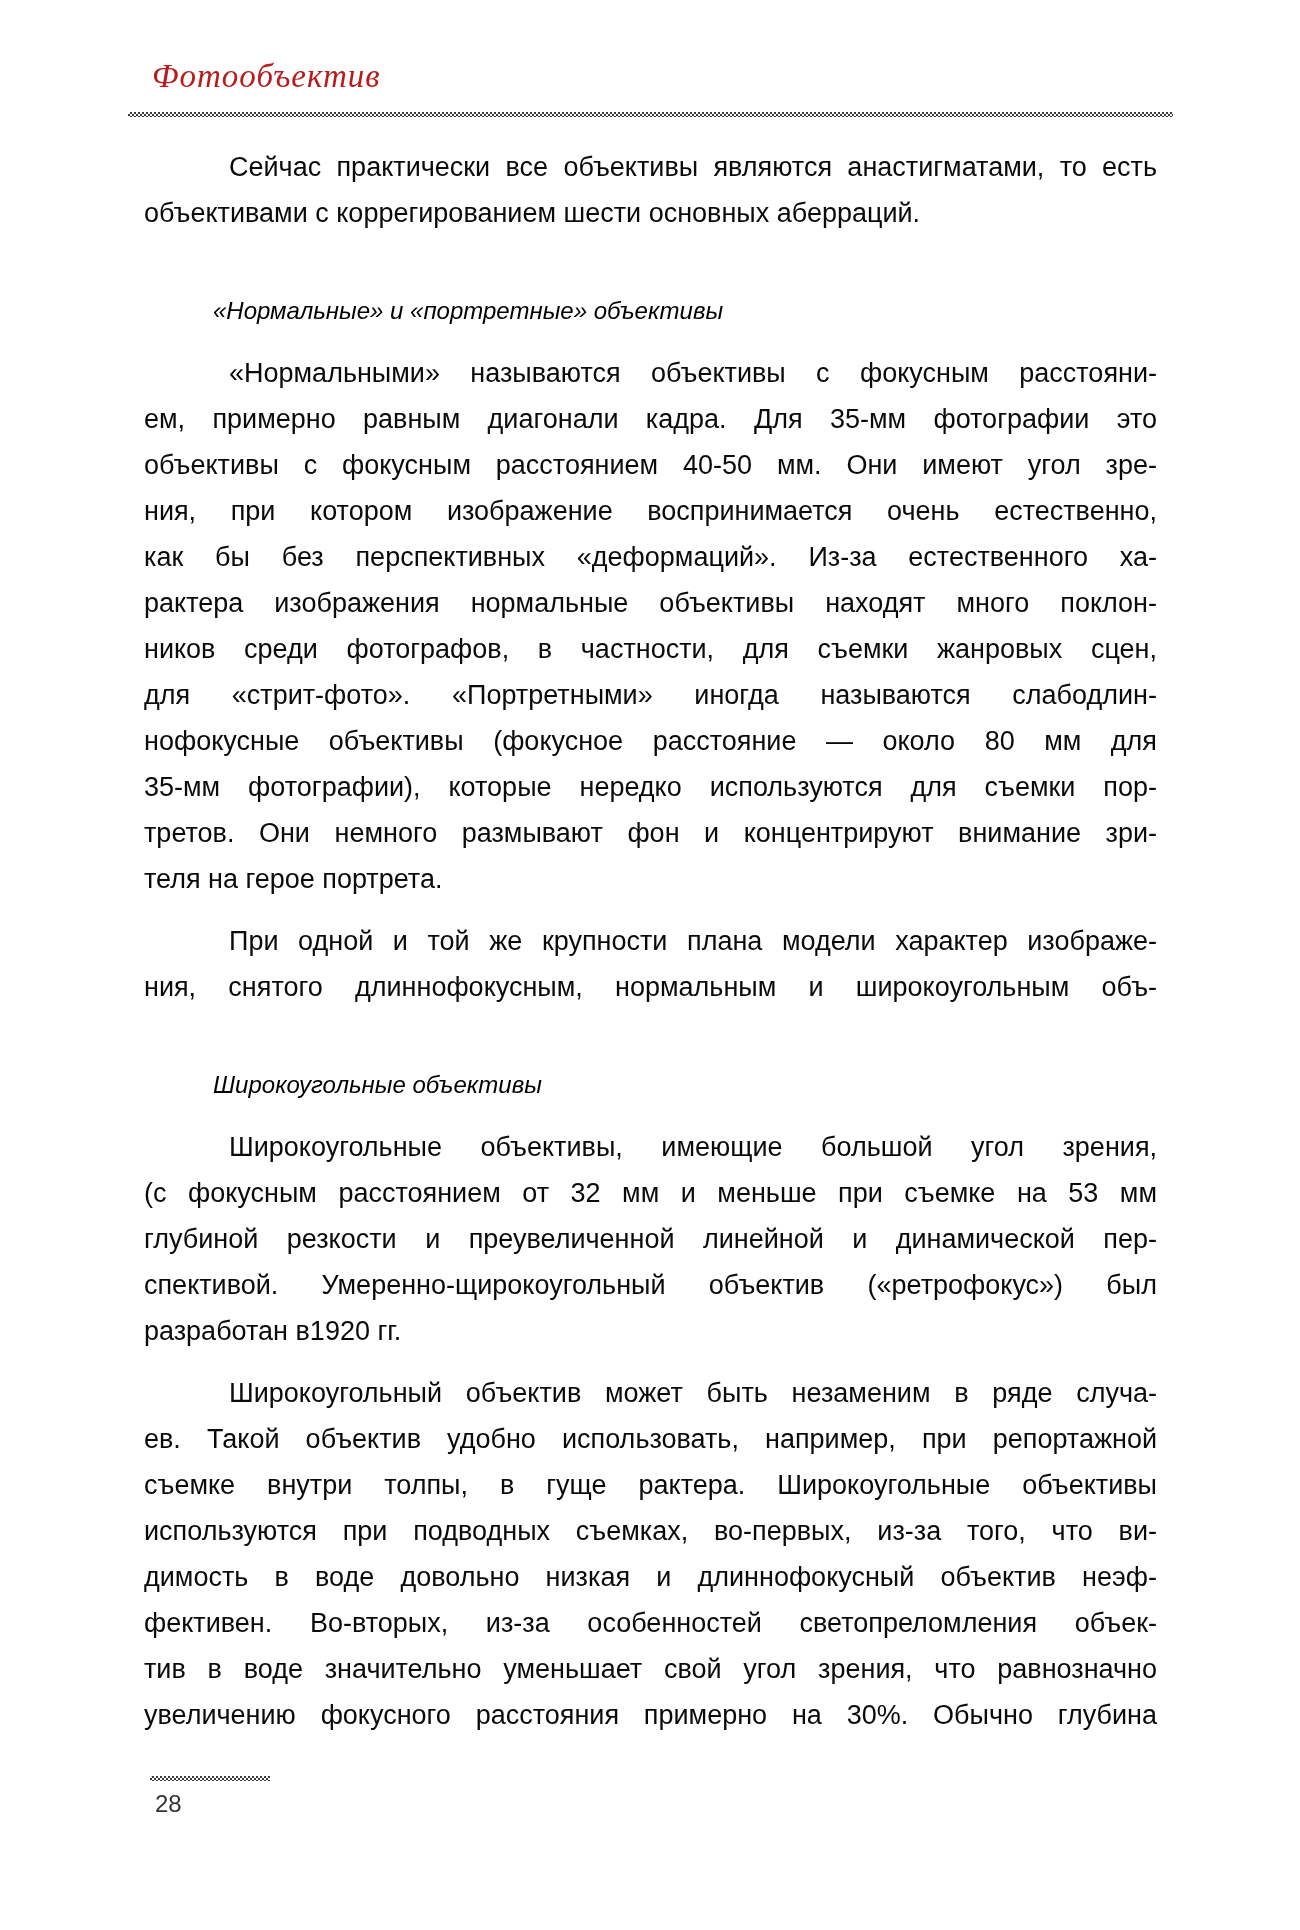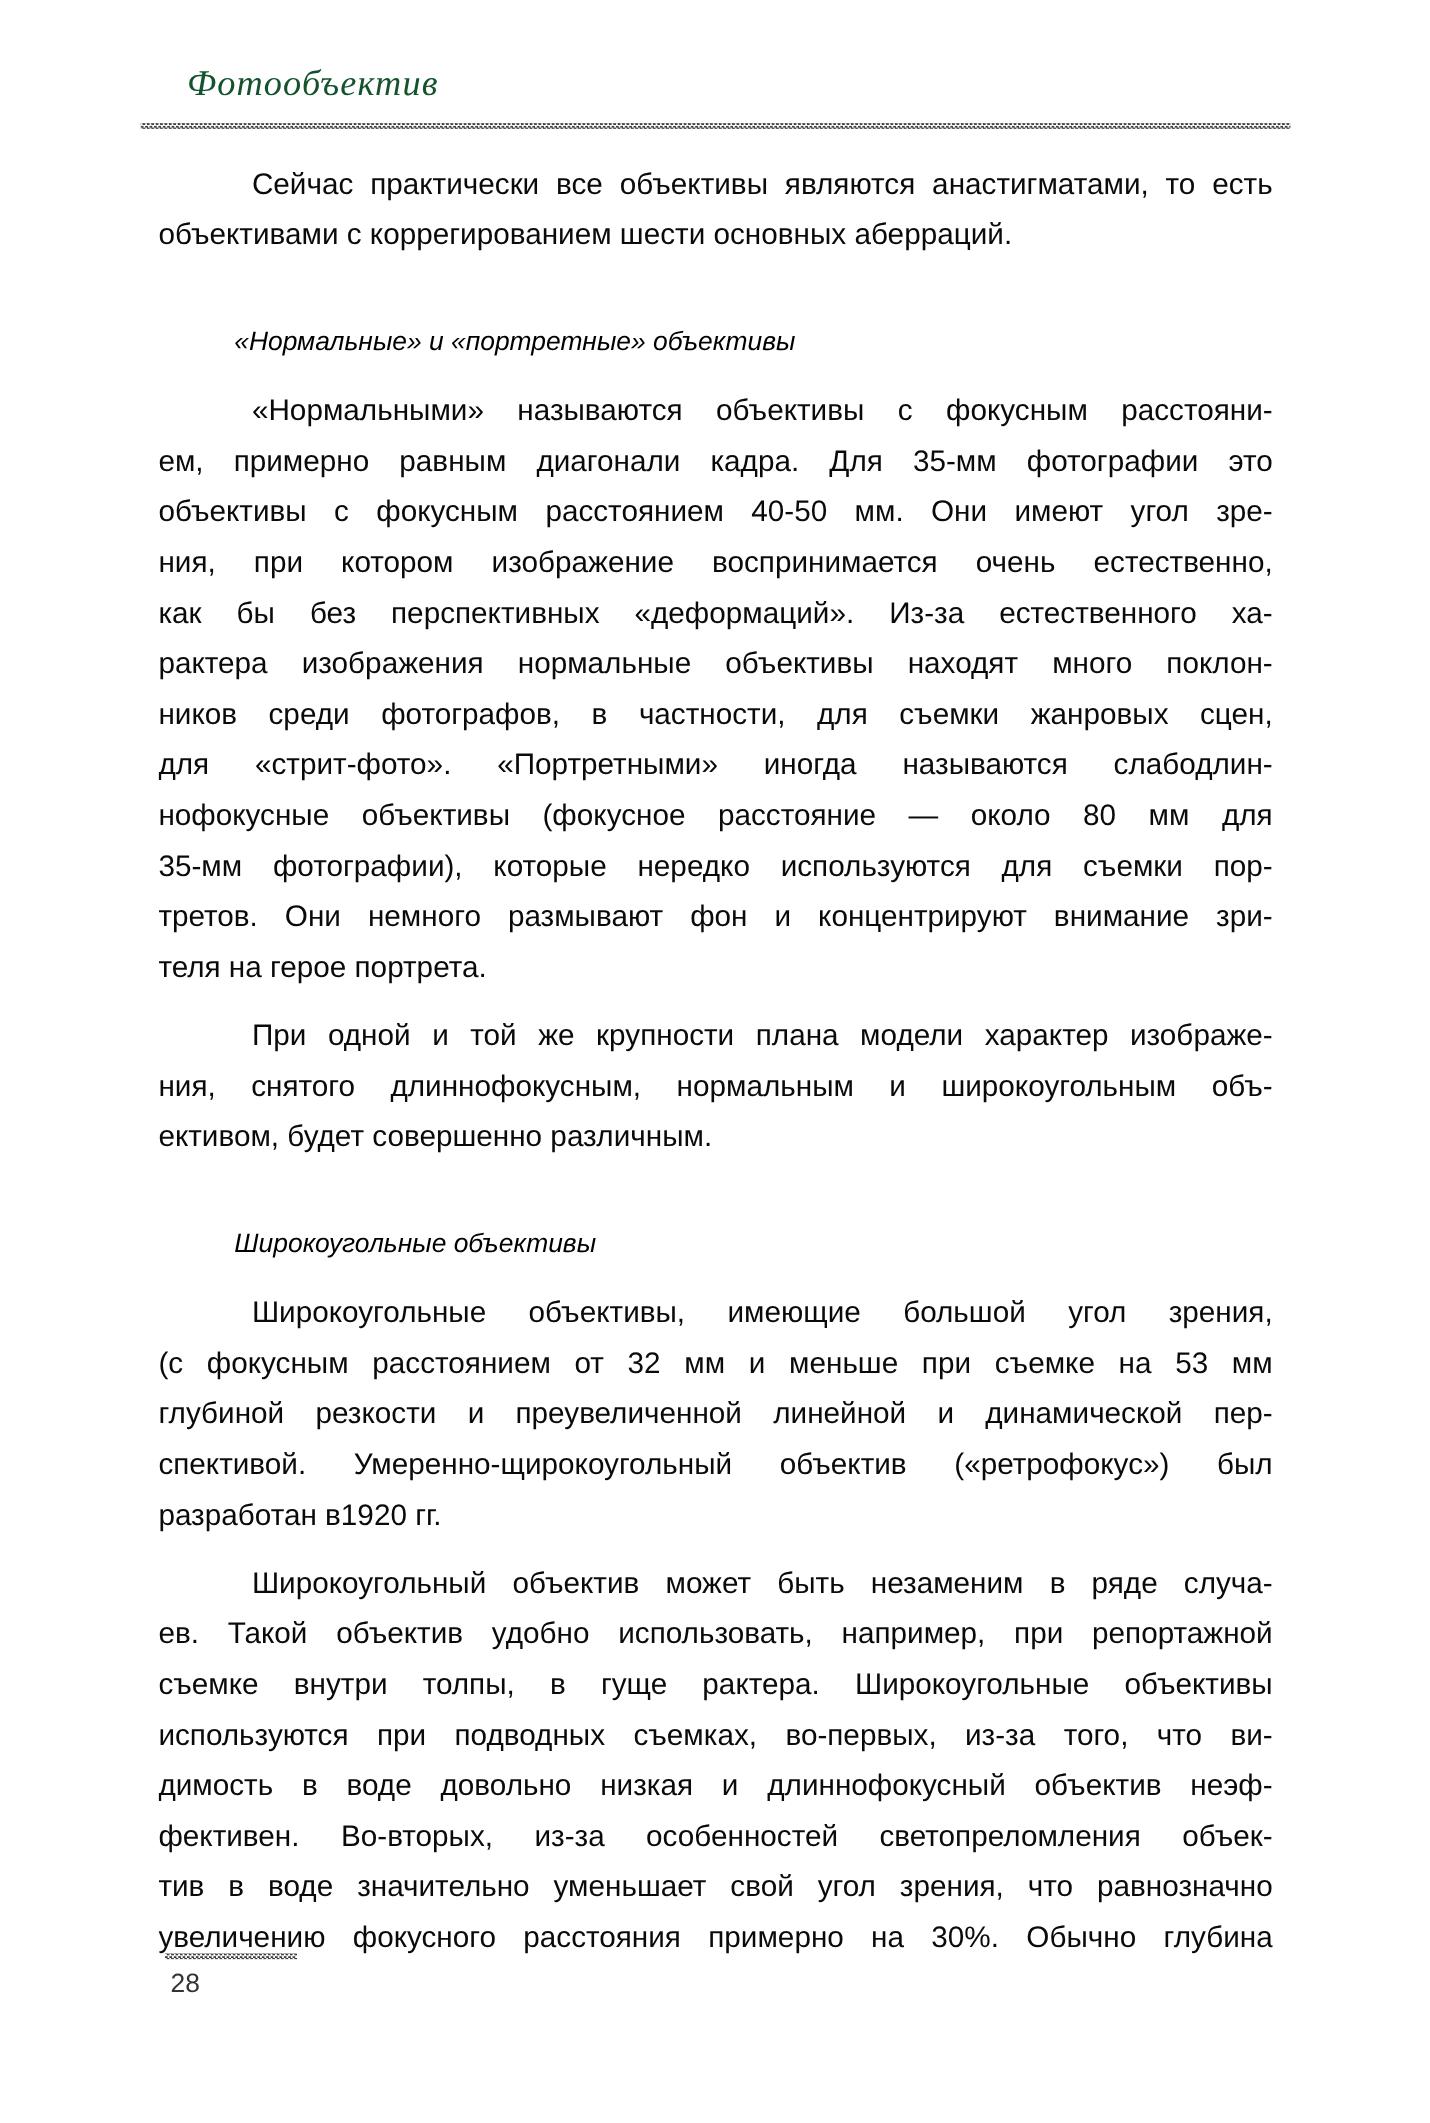--- a/index.html
+++ b/index.html
@@ -12,27 +12,27 @@
     width: 1300px;
     height: 1930px;
     background: #ffffff;
     font-family: "Liberation Sans", sans-serif;
     color: #0a0a0a;
     overflow: hidden;
   }
   
   .running-header {
     position: absolute;
-    left: 170px;
+    left: 152px;
     top: 60px;
     font-family: "Liberation Serif", serif;
     font-style: italic;
     font-size: 33px;
     line-height: 1;
-    color: #14532d;
+    color: #b91c1c;
     letter-spacing: 1px;
   }
   
   .rule {
     position: absolute;
     height: 5px;
     background-color: #7b7b7b;
     background-image: repeating-conic-gradient(#3c3c3c 0% 25%, #ffffff 0% 50%);
     background-size: 4px 4px;
   }
@@ -111,21 +111,20 @@
       <div class="t-line">для «стрит-фото». «Портретными» иногда называются слабодлин-</div>
       <div class="t-line">нофокусные объективы (фокусное расстояние — около 80 мм для</div>
       <div class="t-line">35-мм фотографии), которые нередко используются для съемки пор-</div>
       <div class="t-line">третов. Они немного размывают фон и концентрируют внимание зри-</div>
       <div class="t-line endline">теля на герое портрета.</div>
     </div>
 
     <div class="para">
       <div class="t-line first">При одной и той же крупности плана модели характер изображе-</div>
       <div class="t-line">ния, снятого длиннофокусным, нормальным и широкоугольным объ-</div>
-      <div class="t-line endline">ективом, будет совершенно различным.</div>
     </div>
 
     <h2 class="section-heading">Широкоугольные объективы</h2>
 
     <div class="para">
       <div class="t-line first">Широкоугольные объективы, имеющие большой угол зрения,</div>
       <div class="t-line">(с фокусным расстоянием от 32 мм и меньше при съемке на 53 мм</div>
       <div class="t-line">глубиной резкости и преувеличенной линейной и динамической пер-</div>
       <div class="t-line">спективой. Умеренно-щирокоугольный объектив («ретрофокус») был</div>
       <div class="t-line endline">разработан в1920 гг.</div>

